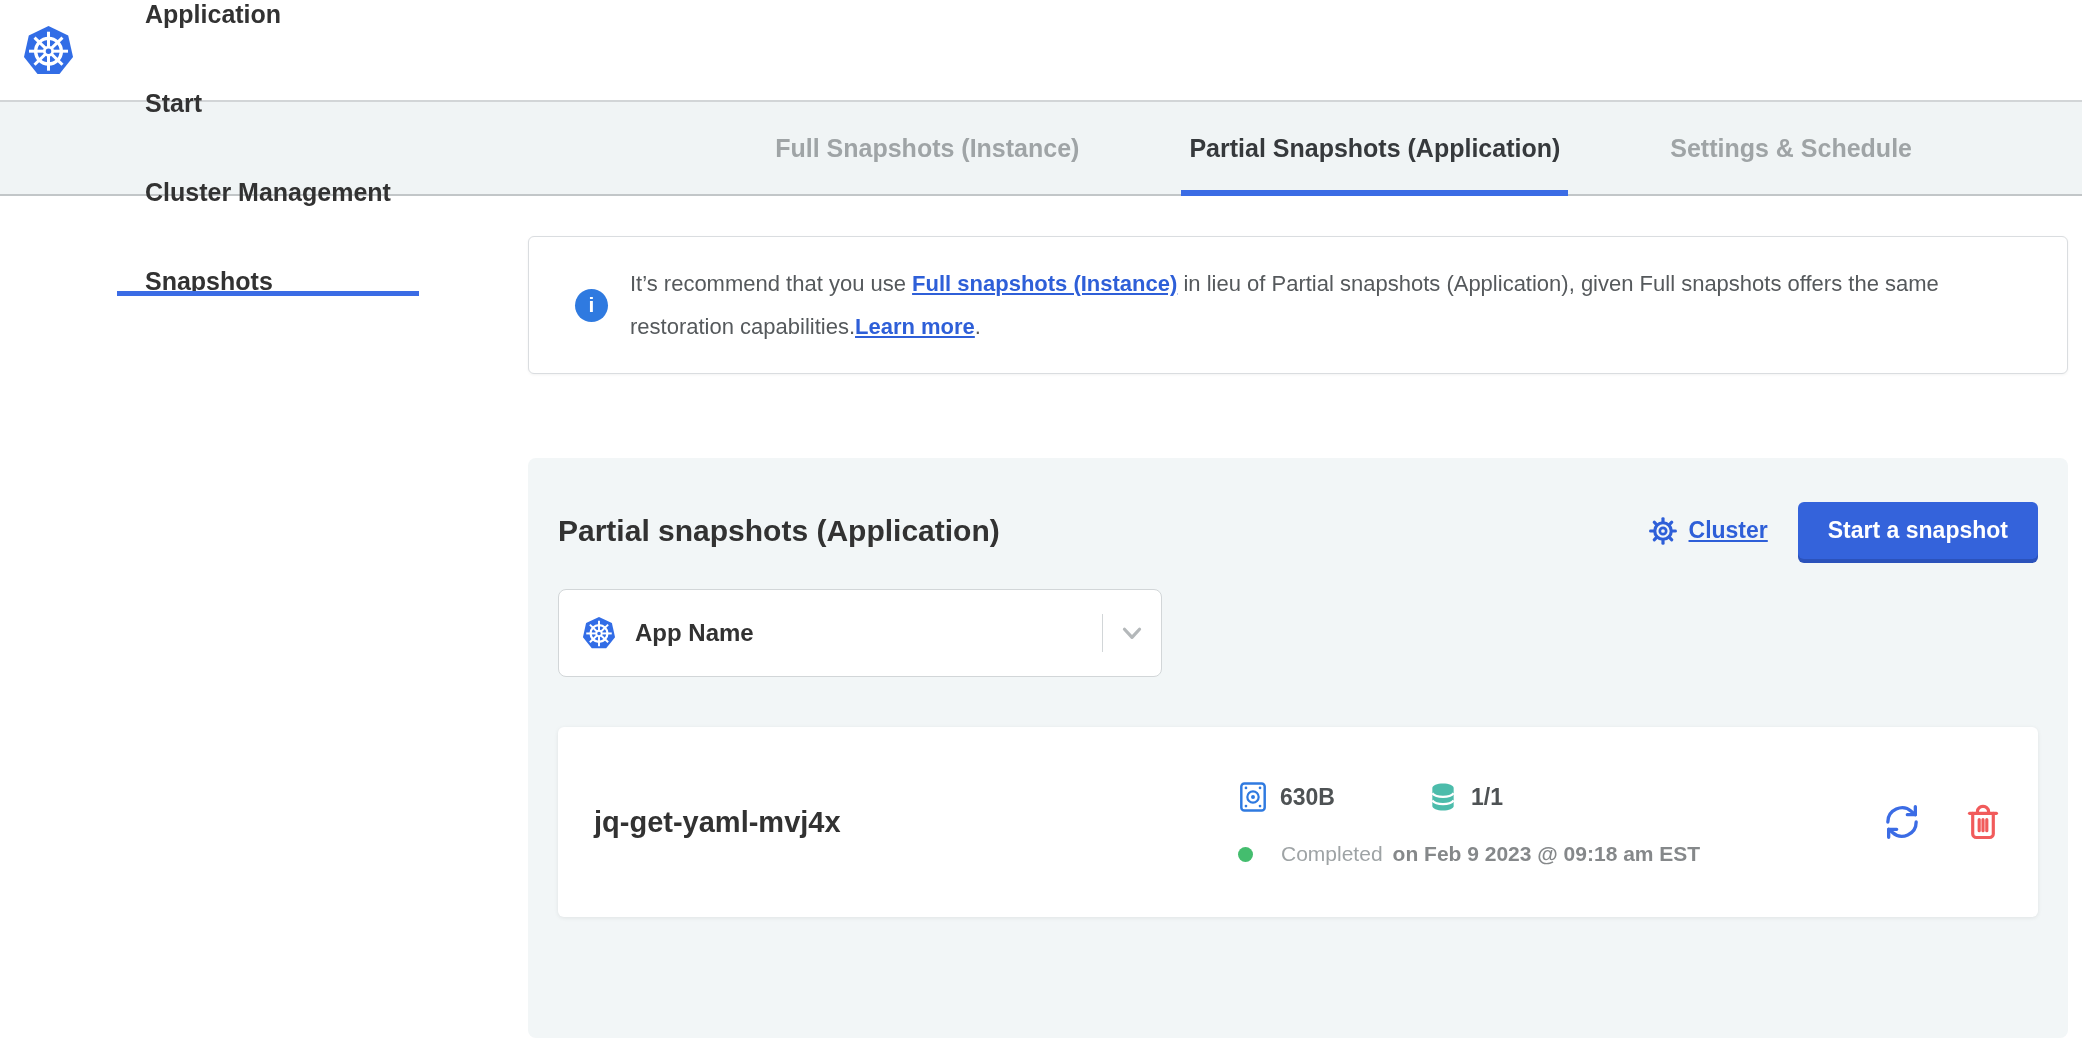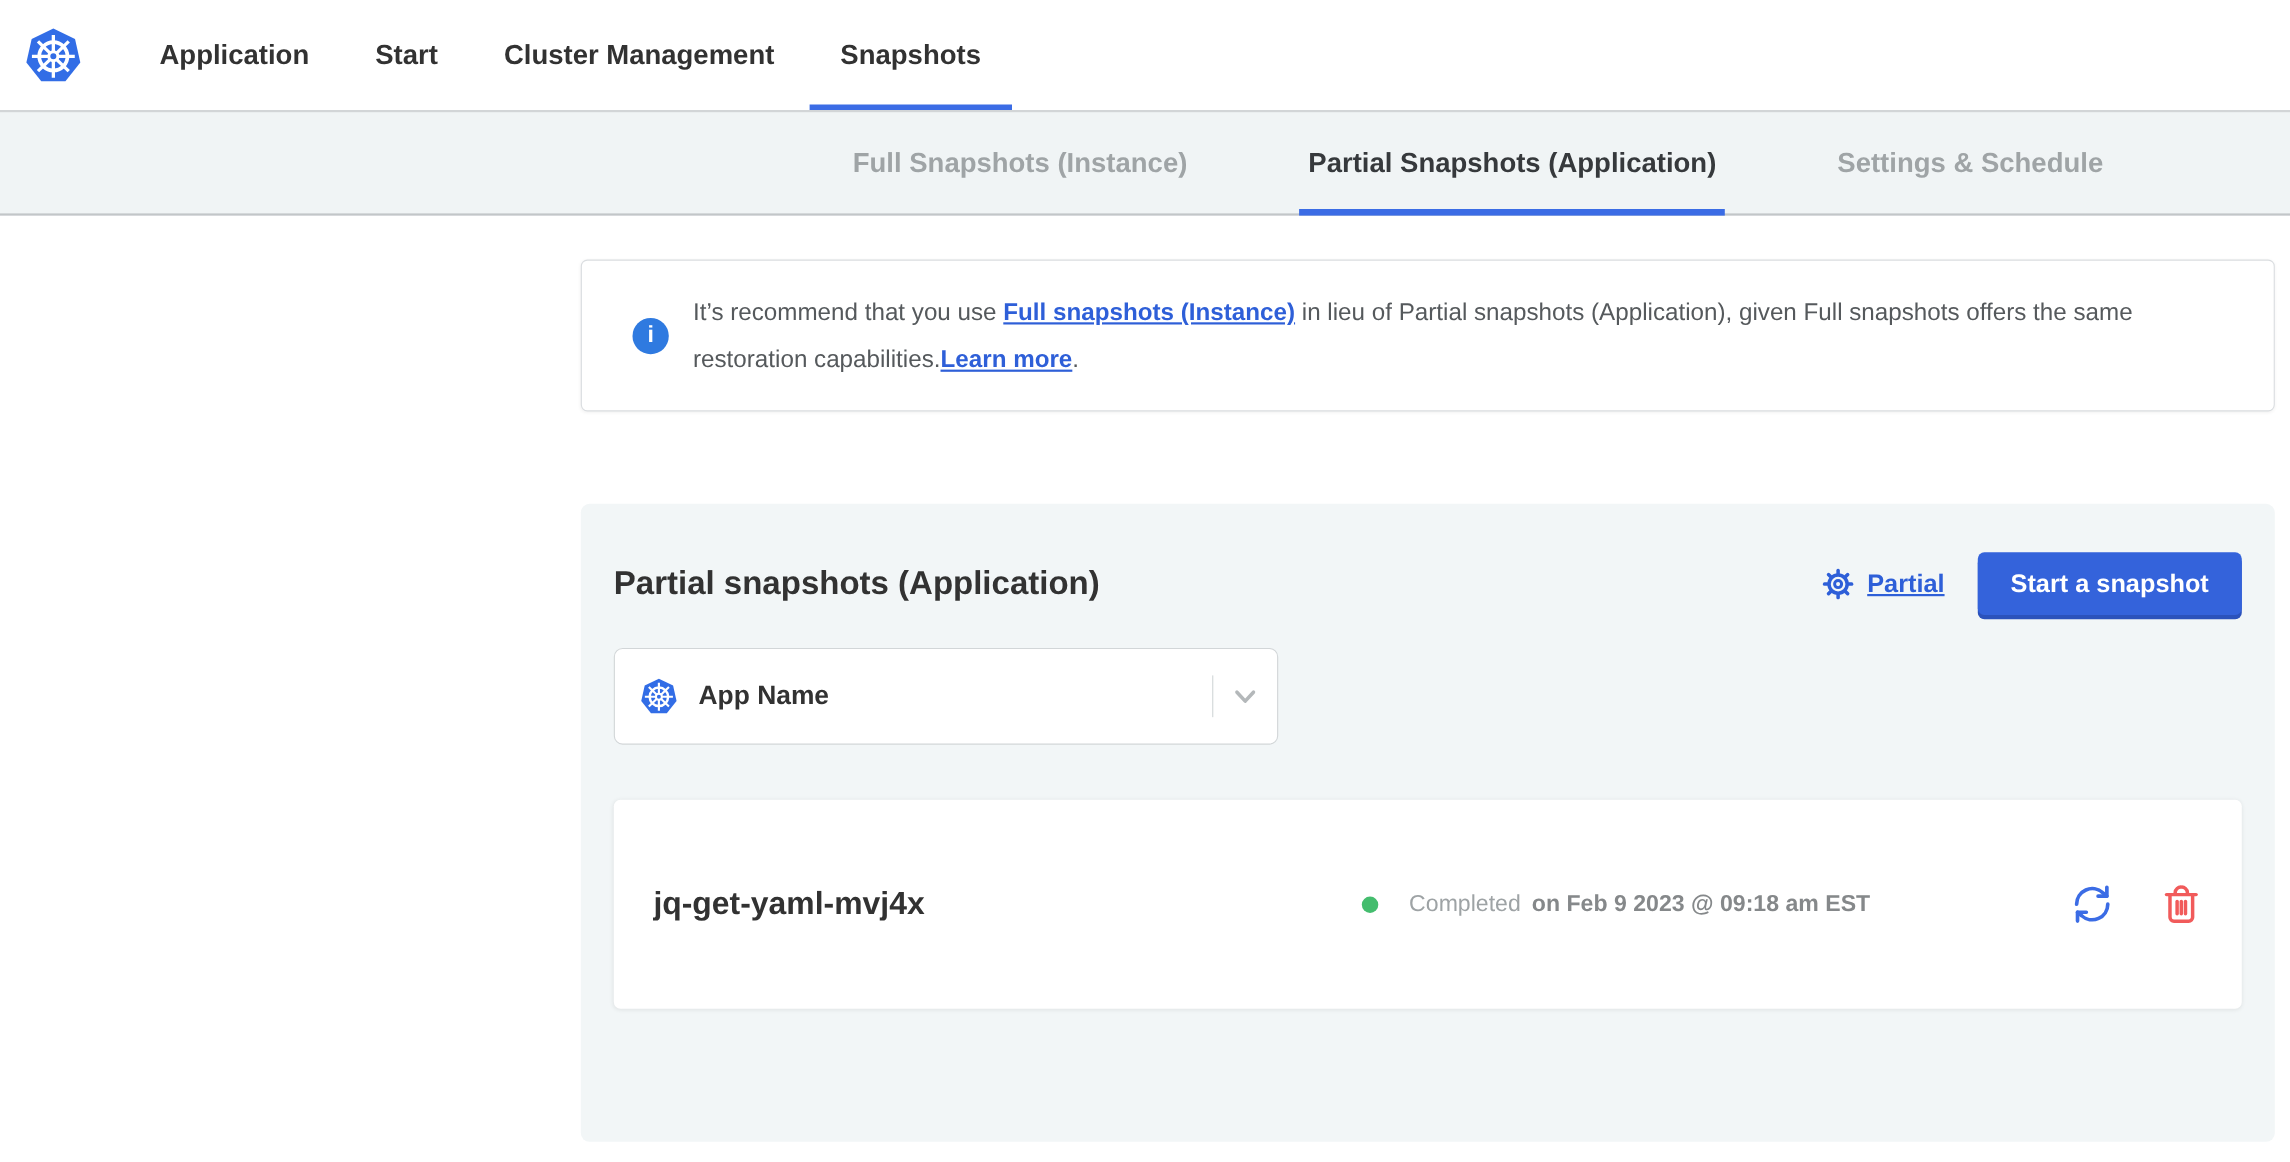--- a/index.html
+++ b/index.html
@@ -2,21 +2,21 @@
 <html><head>
 <meta charset="utf-8">
 <style>
   * { margin:0; padding:0; box-sizing:border-box; }
   html,body { width:2082px; height:1056px; background:#ffffff;
     font-family:"Liberation Sans", sans-serif; color:#323232; overflow:hidden; }
 
   
   .topnav { height:100px; background:#fff; display:flex; align-items:stretch; padding-left:20px; }
   .logo-wrap { display:flex; align-items:center; margin-right:68px; }
-  .navitems { display:flex; gap:60px; }
+  .navitems { display:flex; gap:60px;flex-direction:column; }
   .navitem { position:relative; display:flex; align-items:center; font-size:25px; font-weight:700; color:#323232; cursor:pointer; }
   .navitem.active::after { content:""; position:absolute; left:-28px; right:-28px; bottom:0; height:5px; background:#3b6ce5; }
 
   
   .subtabs { height:96px; background:#f0f4f5; border-top:2px solid #d2d5d7; border-bottom:2px solid #c2c6c8;
     display:flex; justify-content:flex-end; align-items:stretch; gap:110px; padding-right:170px; }
   .subtab { position:relative; display:flex; align-items:center; font-size:25px; font-weight:600; color:#9fa4a6; cursor:pointer; }
   .subtab.active { color:#36393c; }
   .subtab.active::after { content:""; position:absolute; left:-8px; right:-8px; bottom:-2px; height:6px; background:#3b6ce5; }
 
@@ -117,21 +117,21 @@
             <rect x="10.8" y="1.6" width="2.4" height="4.2" rx="1.1" transform="rotate(90 12 12)"></rect>
             <rect x="10.8" y="1.6" width="2.4" height="4.2" rx="1.1" transform="rotate(135 12 12)"></rect>
             <rect x="10.8" y="1.6" width="2.4" height="4.2" rx="1.1" transform="rotate(180 12 12)"></rect>
             <rect x="10.8" y="1.6" width="2.4" height="4.2" rx="1.1" transform="rotate(225 12 12)"></rect>
             <rect x="10.8" y="1.6" width="2.4" height="4.2" rx="1.1" transform="rotate(270 12 12)"></rect>
             <rect x="10.8" y="1.6" width="2.4" height="4.2" rx="1.1" transform="rotate(315 12 12)"></rect>
           </g>
           <circle cx="12" cy="12" r="6.2" fill="none" stroke="#2e5fd8" stroke-width="2.4"></circle>
           <circle cx="12" cy="12" r="2.4" fill="none" stroke="#2e5fd8" stroke-width="2"></circle>
         </svg>
-        <span>Partial</span>
+        <span>Cluster</span>
       </div>
       <button class="start-btn">Start a snapshot</button>
     </div>
   </div>
 
 
   <div class="app-select">
     <svg class="k8s-sm" width="36" height="36" viewBox="0 0 24 24">
       <polygon points="12,1.3 20.6,5.4 22.7,14.8 16.8,22.2 7.2,22.2 1.3,14.8 3.4,5.4" fill="#326de6"></polygon>
       <g stroke="#ffffff" stroke-width="1.3">
@@ -155,20 +155,42 @@
       </svg>
     </div>
   </div>
 
   <div class="snap-card">
     <div class="snap-col-left">
       <div class="snap-name">jq-get-yaml-mvj4x</div>
     </div>
 
     <div class="snap-col-mid">
+      <div class="snap-metrics">
+        <div class="metric">
+          <svg width="30" height="32" viewBox="0 0 24 26">
+            <rect x="2.5" y="2" width="19" height="22" rx="2.5" fill="none" stroke="#2f7ae0" stroke-width="2"></rect>
+            <circle cx="12" cy="13" r="4.6" fill="none" stroke="#2f7ae0" stroke-width="1.8"></circle>
+            <circle cx="12" cy="13" r="1.6" fill="#2f7ae0"></circle>
+            <circle cx="6.3" cy="5.6" r="1.1" fill="#2f7ae0"></circle>
+              <circle cx="17.7" cy="5.6" r="1.1" fill="#2f7ae0"></circle>
+            <circle cx="6.3" cy="20.4" r="1.1" fill="#2f7ae0"></circle>
+              <circle cx="17.7" cy="20.4" r="1.1" fill="#2f7ae0"></circle>
+          </svg>
+          <b>630B</b>
+        </div>
+        <div class="metric">
+          <svg width="32" height="34" viewBox="0 0 24 24">
+            <path d="M4 5.2 C4 3.2 7.6 1.8 12 1.8 S20 3.2 20 5.2 V18.8 C20 20.8 16.4 22.2 12 22.2 S4 20.8 4 18.8 Z" fill="#4cbcab"></path>
+            <path d="M4 9.2 C5.5 11 8.4 11.9 12 11.9 S18.5 11 20 9.2" fill="none" stroke="#ffffff" stroke-width="1.7"></path>
+            <path d="M4 14.6 C5.5 16.4 8.4 17.3 12 17.3 S18.5 16.4 20 14.6" fill="none" stroke="#ffffff" stroke-width="1.7"></path>
+          </svg>
+          <b>1/1</b>
+        </div>
+      </div>
       <div class="snap-status">
         <span class="status-dot"></span>
         <span class="status-label">Completed</span>
         <span class="status-detail">on Feb 9 2023 @ 09:18 am EST</span>
       </div>
     </div>
 
     <div class="snap-icons">
       <button class="icon-btn">
         <svg width="40" height="40" viewBox="0 0 24 24">

